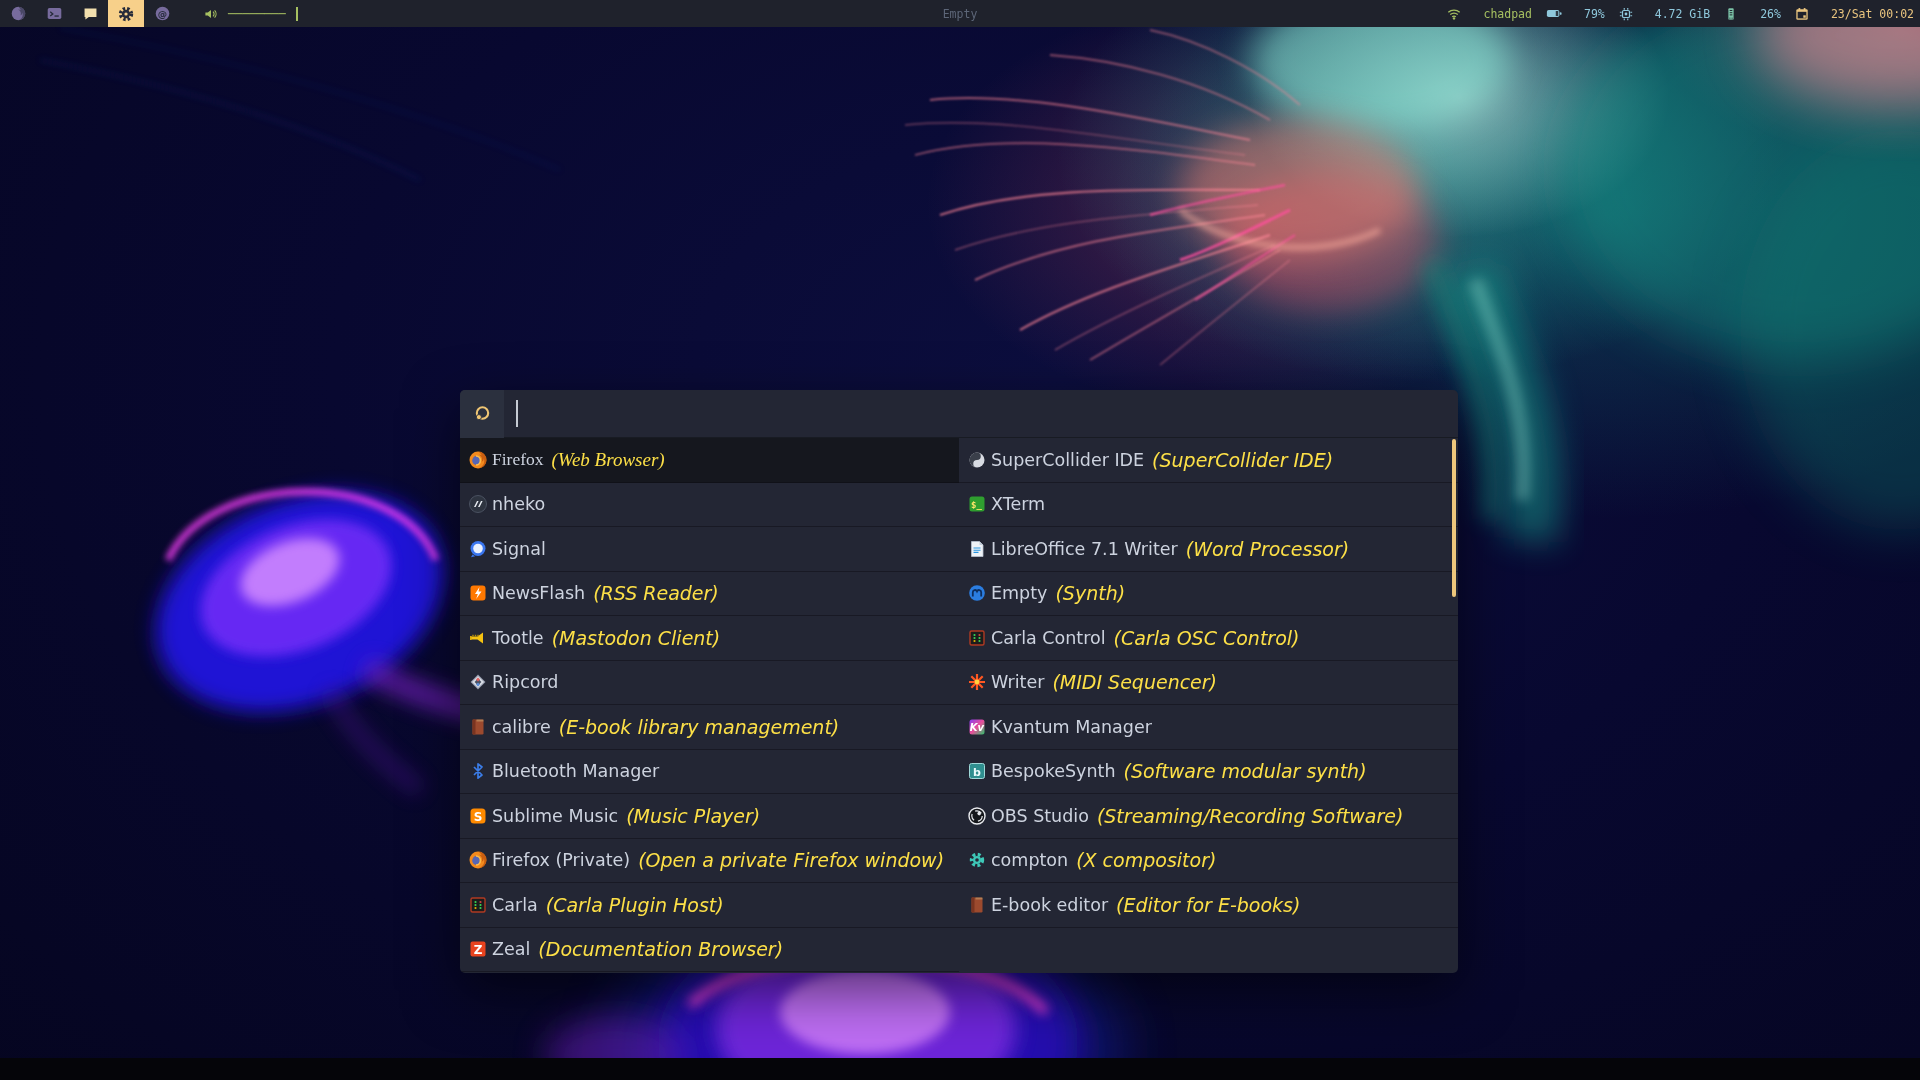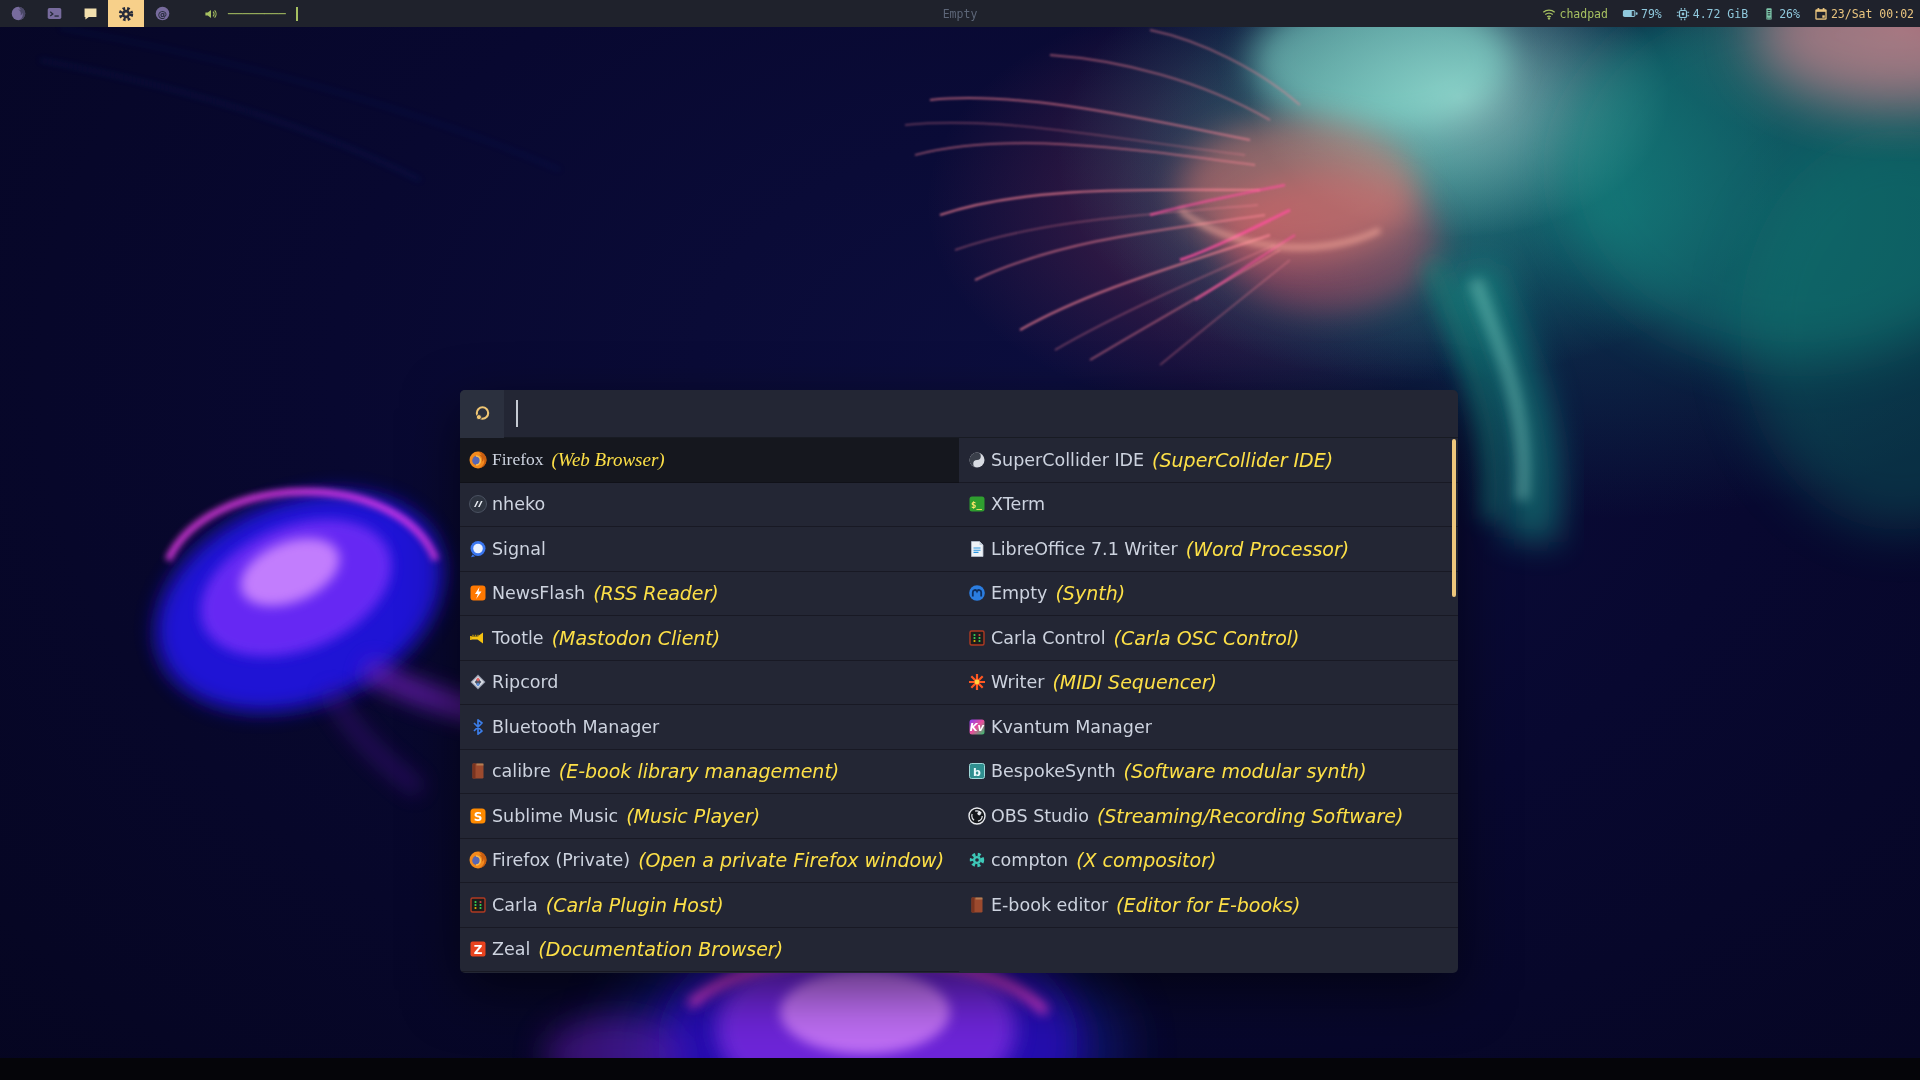--- a/index.html
+++ b/index.html
@@ -24,21 +24,21 @@
   .ws{display:flex;height:27px;}
   .ws-cell{width:36px;height:27px;display:flex;align-items:center;justify-content:center;cursor:pointer;}
   .ws-cell.active{background:#f7d08a;}
   .wsicon{display:flex;}
   .volume{display:flex;align-items:center;margin-left:23px;gap:9px;}
   .spk{display:flex;}
   .vol-dashes{color:#a6c061;letter-spacing:0px;font-size:12px;}
   .vol-cursor{width:2px;height:14px;background:#a6c061;margin-left:1px;}
   .bar-title{position:absolute;left:50%;transform:translateX(-50%);color:#5d6678;text-align:right;}
   .modules{margin-left:auto;display:flex;align-items:center;gap:14px;padding-right:6px;}
-  .module{display:flex;align-items:center;gap:3px;}
+  .module{display:flex;align-items:center;gap:22px;}
   .micon{display:flex;}
   .mlabel{white-space:nowrap;}
 
   
   .launcher{position:absolute;left:460px;top:390px;width:998px;height:583px;background:#232634;
     border-radius:5px;box-shadow:0 18px 55px rgba(0,0,0,.55);overflow:hidden;z-index:40;
     font-family:"DejaVu Sans",sans-serif;}
   .searchbar{height:48px;display:flex;align-items:center;border-bottom:1px solid #181b23;}
   .prompt{width:44px;height:48px;background:#2b303e;display:flex;align-items:center;justify-content:center;flex:none;}
   .caret{width:2px;height:27px;background:#c5cad3;margin-left:12px;flex:none;}
@@ -315,35 +315,35 @@
               <rect x="7.6" y="7.6" width="4.8" height="4.8" transform="rotate(45 10 10)" fill="#4a5163"></rect>
               <path d="M10 5.5l2 2-2 2-2-2z" fill="#e06060"></path>
               <path d="M10 10.5l2 2-2 2-2-2z" fill="#5b8dd8"></path>
             </svg>
           </span>
           <span class="name">Ripcord</span>
         </div>
         <div class="item">
           <span class="icon">
             <svg viewBox="0 0 20 20">
-              <path d="M6 6l8 8-4 3.2V2.8L14 6l-8 8" stroke="#3b7de8" stroke-width="1.7" fill="none" stroke-linejoin="round"></path>
-            </svg>
-          </span>
-          <span class="name">Bluetooth Manager</span>
-        </div>
-        <div class="item">
-          <span class="icon">
-            <svg viewBox="0 0 20 20">
               <rect x="4.5" y="2.5" width="11" height="15" rx="1.2" fill="#9c4a2e"></rect>
               <rect x="4.5" y="2.5" width="3" height="15" fill="#7a3420"></rect>
               <rect x="8.5" y="2.5" width="7" height="2" fill="#c8a06a" opacity=".6"></rect>
             </svg>
           </span>
           <span class="name">calibre</span>
           <span class="desc">(E-book library management)</span>
+        </div>
+        <div class="item">
+          <span class="icon">
+            <svg viewBox="0 0 20 20">
+              <path d="M6 6l8 8-4 3.2V2.8L14 6l-8 8" stroke="#3b7de8" stroke-width="1.7" fill="none" stroke-linejoin="round"></path>
+            </svg>
+          </span>
+          <span class="name">Bluetooth Manager</span>
         </div>
         <div class="item">
           <span class="icon">
             <svg viewBox="0 0 20 20">
               <rect x="2.5" y="2.5" width="15" height="15" rx="3.5" fill="#ff8a00"></rect>
               <text x="10" y="14.5" text-anchor="middle" font-size="12" font-weight="bold" fill="#fff" font-family="DejaVu Sans, sans-serif">S</text>
             </svg>
           </span>
           <span class="name">Sublime Music</span>
           <span class="desc">(Music Player)</span>

